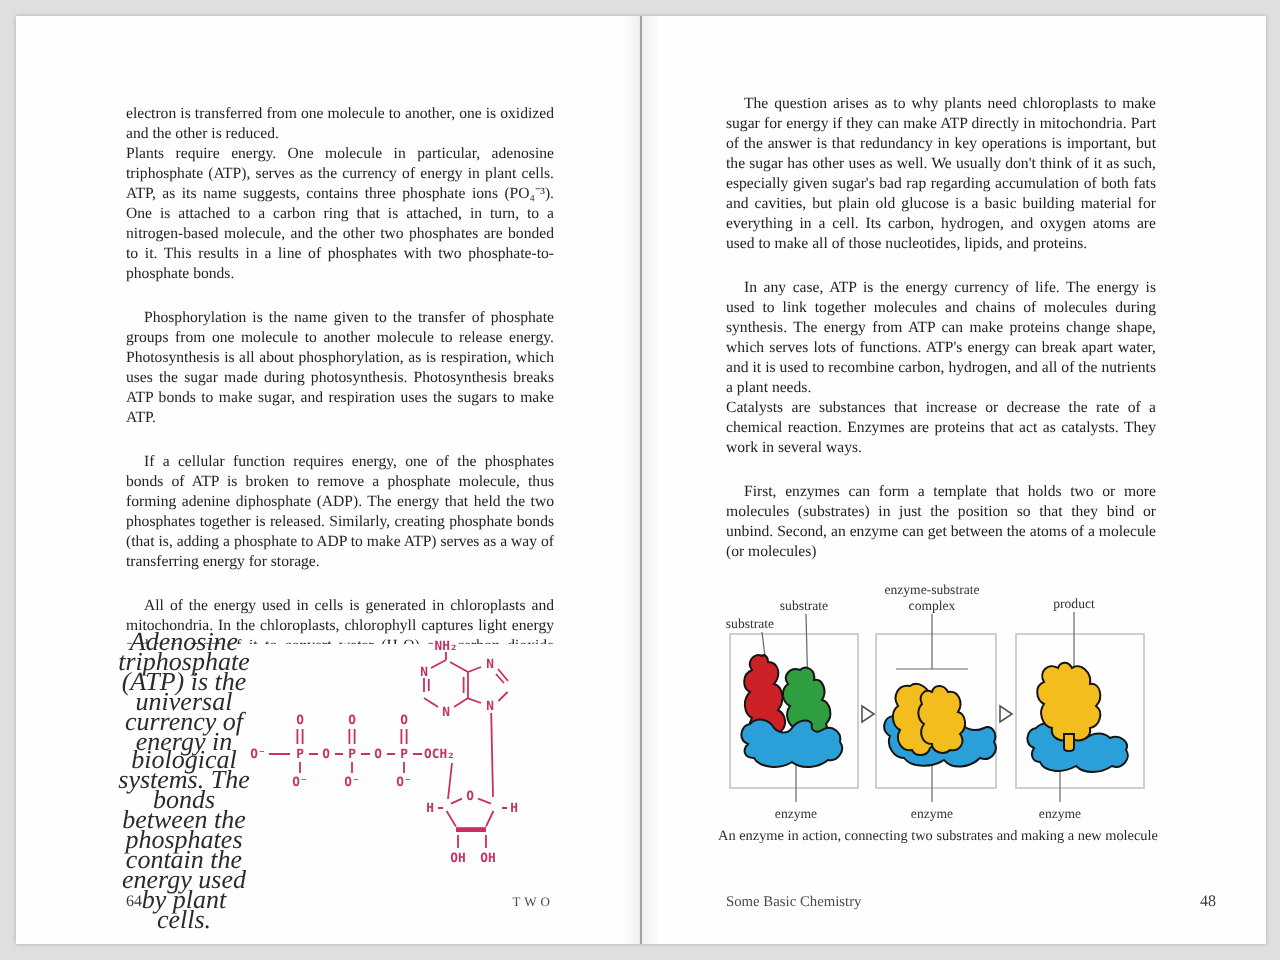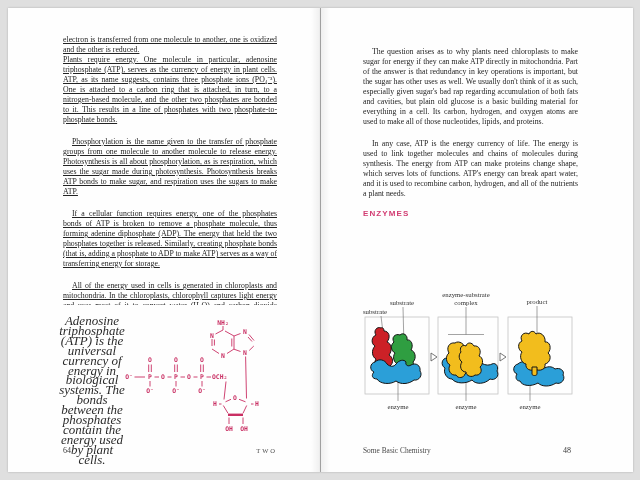--- a/index.html
+++ b/index.html
@@ -6,35 +6,35 @@
   body{width:640px;height:480px;background:#e2e2e2;font-family:"Liberation Serif", serif;}
   .stage{position:relative;width:640px;height:480px;background:#dfdfdf;overflow:hidden;}
   .page{position:absolute;top:8px;width:312px;height:464px;background:#fefefe;box-shadow:0 0 2px rgba(0,0,0,.22);}
   .page-left{left:8px;border-right:1px solid #adadad;}
   .page-right{left:321px;}
   .page-left::after{content:'';position:absolute;right:0;top:0;bottom:0;width:9px;
      background:linear-gradient(to right, rgba(0,0,0,0), rgba(0,0,0,.06));}
   .page-right::before{content:'';position:absolute;left:0;top:0;bottom:0;width:9px;
      background:linear-gradient(to left, rgba(0,0,0,0), rgba(0,0,0,.06));}
   .col{position:absolute;color:#232323;font-size:7.8px;line-height:10px;text-align:justify;overflow:hidden;}
-  .col-left{left:63px;top:35px;width:214px;height:270px;text-decoration:underline;}
+  .col-left{left:63px;top:52px;width:214px;height:270px;}
   .col-right{left:363px;top:35px;width:215px;height:250px;}
   .col p{margin:0;}
   .col p.indent{text-indent:9px;margin-top:12px;}
   .heading{margin:10px 0 3px 0;font-family:"Liberation Sans", sans-serif;font-weight:bold;
      font-size:8px;letter-spacing:1.1px;color:#d23c72;text-align:left;}
   .fig-caption-left{position:absolute;left:56px;top:316px;width:72px;text-align:center;
      font-size:13px;line-height:9.9px;color:#2b2b2b;font-style:italic;}
   .atp-svg{position:absolute;left:118px;top:308px;}
   .enzyme-svg{position:absolute;left:358px;top:288px;}
   .fig-caption-right{position:absolute;left:358px;top:414px;width:222px;text-align:center;
      font-size:7.2px;color:#2b2b2b;white-space:nowrap;}
   .footer{position:absolute;top:446px;display:flex;justify-content:space-between;align-items:baseline;color:#3a3a3a;}
   .footer-left{left:63px;width:214px;}
-  .footer-right{left:363px;width:208px;}
+  .footer-right{left:363px;width:245px;}
   .pagenum{font-size:8px;}
   .running-left{font-size:6.5px;letter-spacing:2px;color:#4a4a4a;}
   .running-right{font-size:7.4px;color:#4a4a4a;}
   .atom{font-family:"DejaVu Sans Mono", monospace;font-weight:bold;font-size:6.4px;fill:#c92f63;
      paint-order:stroke;stroke:#fefefe;stroke-width:2px;}
   .figlabel{font-size:6.8px;fill:#333;font-family:"Liberation Serif", serif;}
 </style>
 </head>
 <body>
 
@@ -102,21 +102,22 @@
   <div class="footer footer-left">
     <span class="pagenum">64</span>
     <span class="running-left">TWO</span>
   </div>
 
   <div class="page page-right"></div>
 
   <div class="col col-right">
     <p class="indent">The question arises as to why plants need chloroplasts to make sugar for energy if they can make ATP directly in mitochondria. Part of the answer is that redundancy in key operations is important, but the sugar has other uses as well. We usually don't think of it as such, especially given sugar's bad rap regarding accumulation of both fats and cavities, but plain old glucose is a basic building material for everything in a cell. Its carbon, hydrogen, and oxygen atoms are used to make all of those nucleotides, lipids, and proteins.</p>
     <p class="indent">In any case, ATP is the energy currency of life. The energy is used to link together molecules and chains of molecules during synthesis. The energy from ATP can make proteins change shape, which serves lots of functions. ATP's energy can break apart water, and it is used to recombine carbon, hydrogen, and all of the nutrients a plant needs.</p>
-    <h2 class="heading">ENZYMES</h2>
+    <p>Catalysts are substances that increase or decrease the rate of a chemical reaction. Enzymes are proteins that act as catalysts. They work in several ways.</p>
+    <p class="indent">First, enzymes can form a template that holds two or more molecules (substrates) in just the position so that they bind or unbind. Second, an enzyme can get between the atoms of a molecule (or molecules)</p>
   </div>
 
   <svg class="enzyme-svg" width="222" height="126" viewBox="0 0 222 126">
 
     <rect x="7" y="29" width="64" height="77" fill="none" stroke="#c4c4c4" stroke-width="0.8"></rect>
     <rect x="80" y="29" width="60" height="77" fill="none" stroke="#c4c4c4" stroke-width="0.8"></rect>
     <rect x="150" y="29" width="64" height="77" fill="none" stroke="#c4c4c4" stroke-width="0.8"></rect>
 
     <g stroke="#666" stroke-width="0.6">
       <path d="M23,28 L26,53"></path>
@@ -146,19 +147,20 @@
     <text class="figlabel" x="17" y="26" text-anchor="middle">substrate</text>
     <text class="figlabel" x="44" y="17" text-anchor="middle">substrate</text>
     <text class="figlabel" x="108" y="9" text-anchor="middle">enzyme-substrate</text>
     <text class="figlabel" x="108" y="17" text-anchor="middle">complex</text>
     <text class="figlabel" x="179" y="16" text-anchor="middle">product</text>
     <text class="figlabel" x="40" y="121" text-anchor="middle">enzyme</text>
     <text class="figlabel" x="108" y="121" text-anchor="middle">enzyme</text>
     <text class="figlabel" x="172" y="121" text-anchor="middle">enzyme</text>
   </svg>
 
+  <div class="fig-caption-right">An enzyme in action, connecting two substrates and making a new molecule</div>
 
   <div class="footer footer-right">
     <span class="running-right">Some Basic Chemistry</span>
     <span class="pagenum">48</span>
   </div>
 
 </div>
 
 </body></html>

